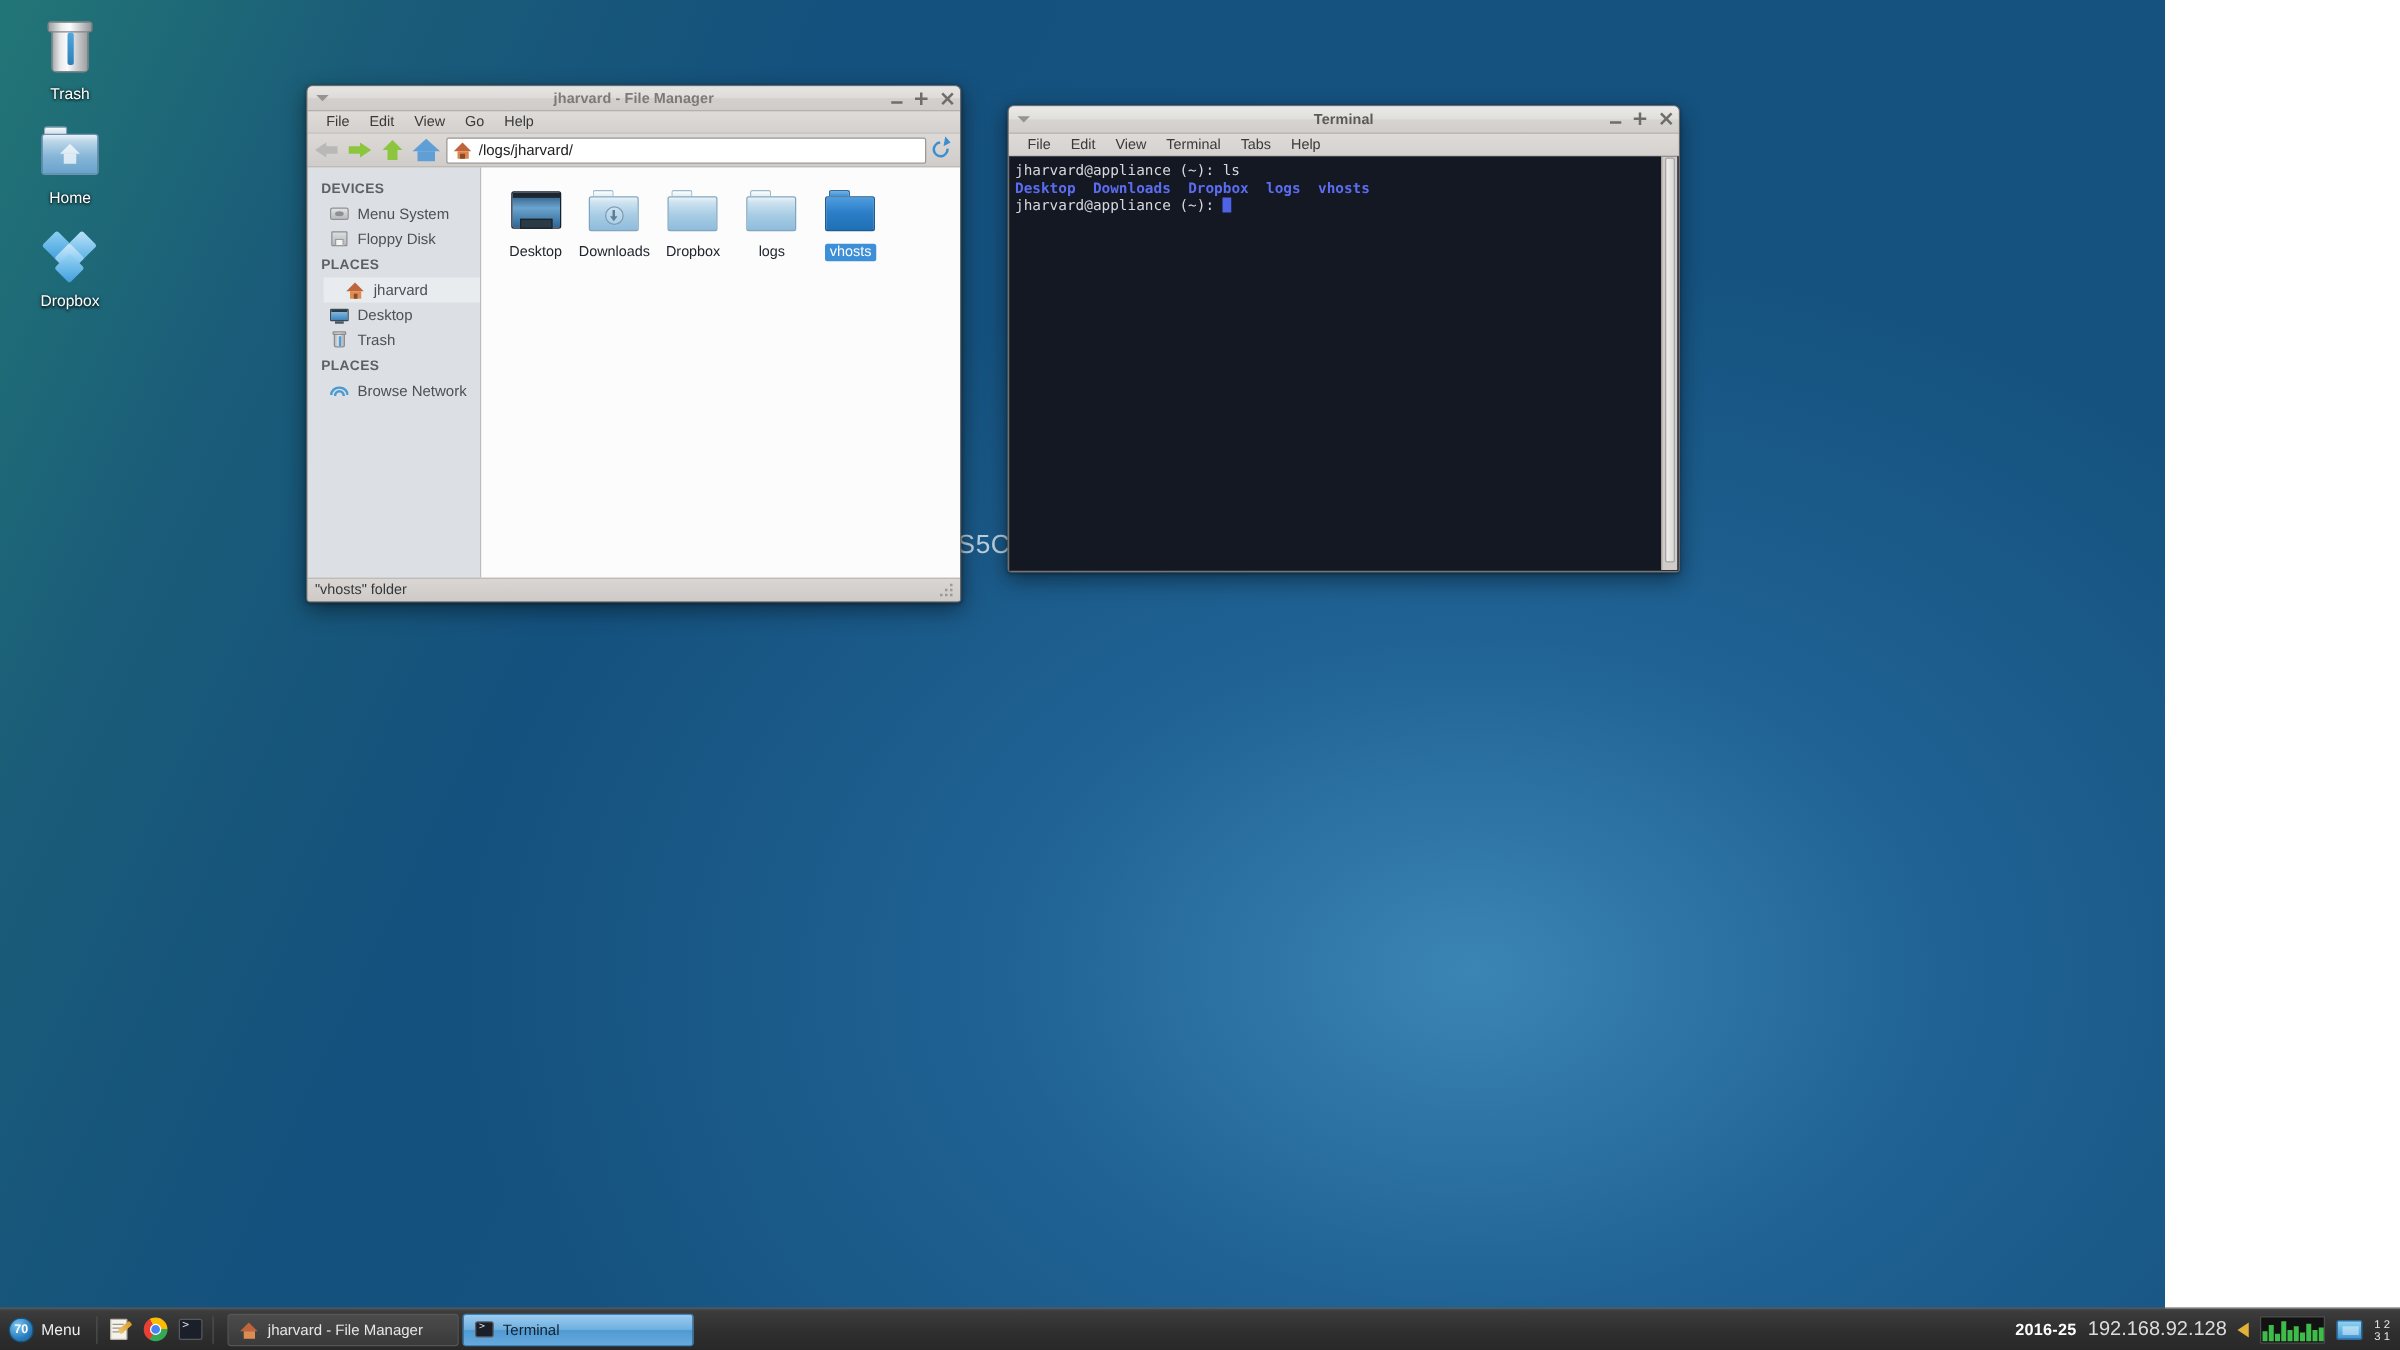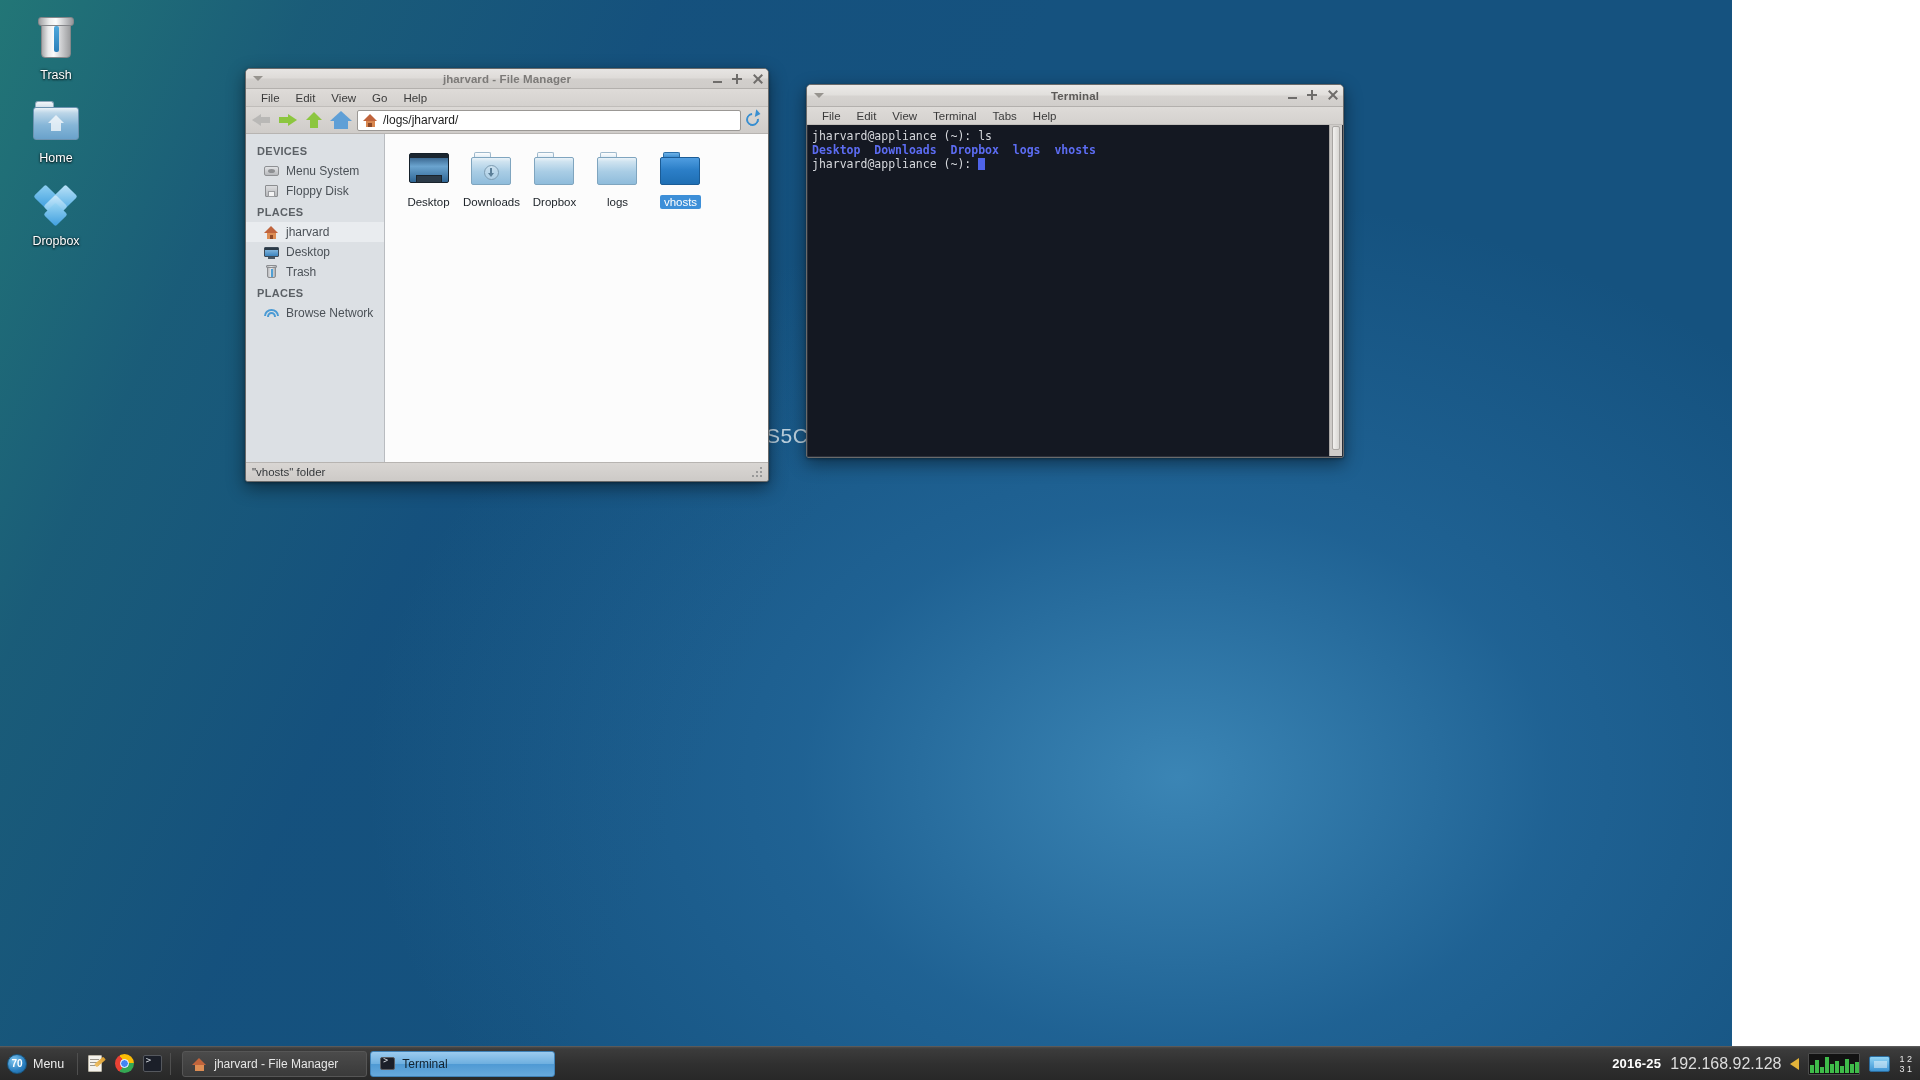--- a/index.html
+++ b/index.html
@@ -226,21 +226,21 @@
   }
   .side-head {
     font-size: 11px; font-weight: bold; color: #5c6166;
     padding: 5px 0 4px 11px; letter-spacing: .3px;
   }
   .side-item {
     display: flex; align-items: center; gap: 7px;
     padding: 3px 0 3px 18px; font-size: 12px; color: #4b5157;
     cursor: default;
   }
-  .side-item.selected { background: #e9ecef; }
+  .side-item.selected { background: #e9ecef; margin-left: 13px; }
   .side-ic { width: 15px; height: 14px; position: relative; flex: none; }
   
   .si-drive .d1 { position: absolute; left: 0; top: 2px; width: 15px; height: 10px; background: linear-gradient(180deg,#e2e3e5,#b8babd); border: 1px solid #8e9093; border-radius: 2px; }
   .si-drive .d2 { position: absolute; left: 4px; top: 5px; width: 7px; height: 4px; background: #8e9093; border-radius: 50%; }
   
   .si-floppy .f1 { position: absolute; left: 1px; top: 1px; width: 13px; height: 12px; background: linear-gradient(180deg,#dcdddf,#b5b7ba); border: 1px solid #8b8d90; border-radius: 1px; }
   .si-floppy .f2 { position: absolute; left: 4px; top: 7px; width: 7px; height: 6px; background: #f3f3f4; border: 1px solid #9a9c9f; }
   
   .si-home .roof { position: absolute; left: 0; top: 1px; width: 0; height: 0; border-left: 7.5px solid transparent; border-right: 7.5px solid transparent; border-bottom: 7px solid #c0643c; }
   .si-home .wall { position: absolute; left: 3px; top: 8px; width: 9px; height: 6px; background: #dd8d54; }

